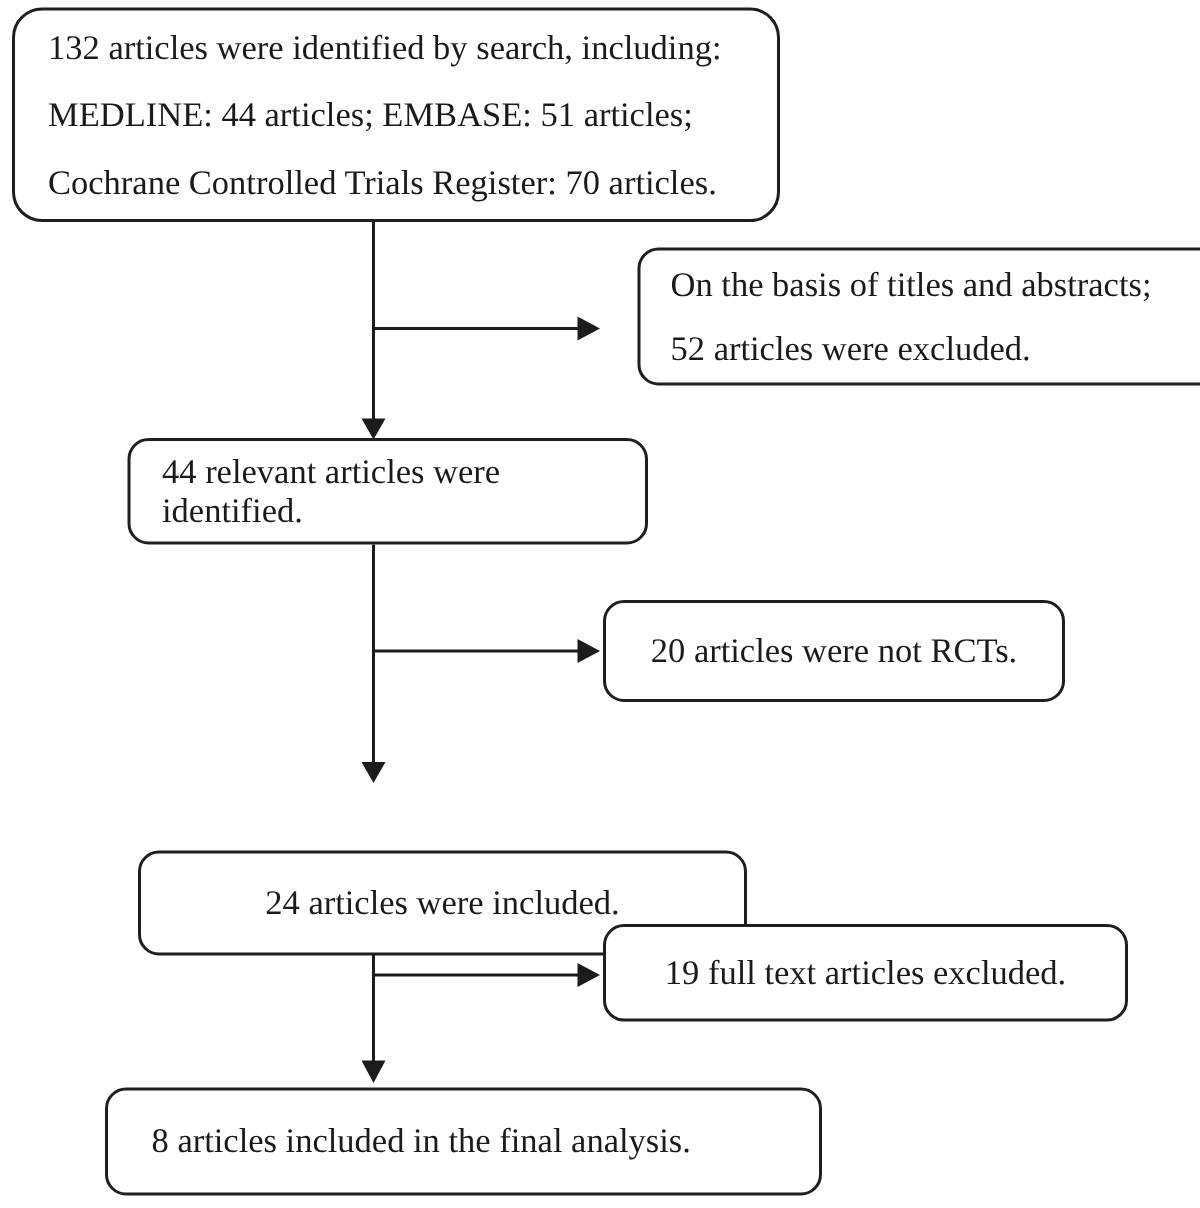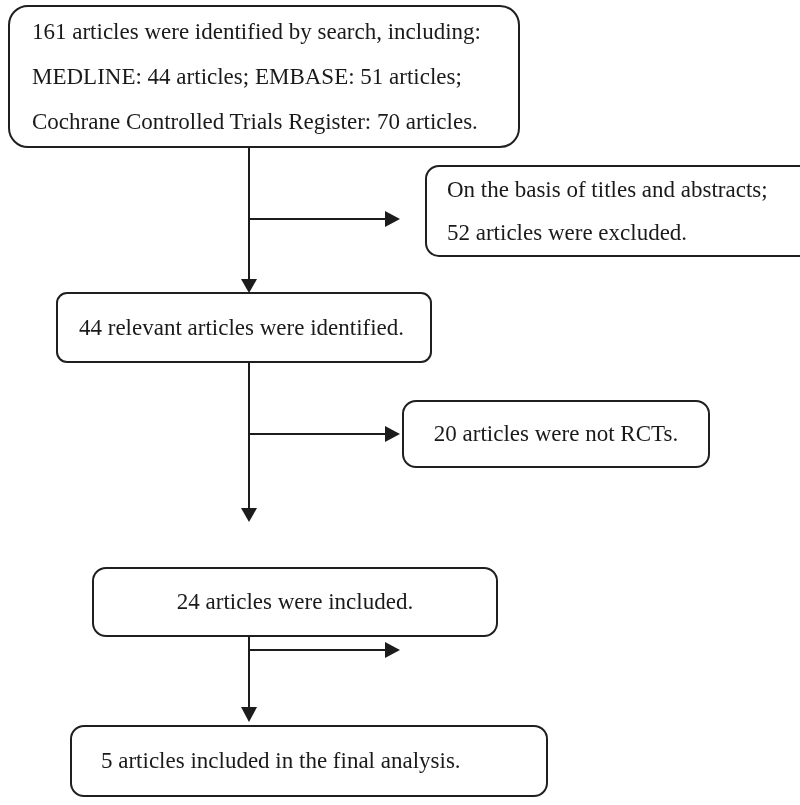--- a/index.html
+++ b/index.html
@@ -45,23 +45,22 @@
   }
   .box-identified .line { line-height: 45px; }
   
   .box-excluded-titles {
     left: 425px; top: 165px; width: 390px; height: 92px;
     padding: 0 12px 0 20px;
   }
   .box-excluded-titles .line { line-height: 43px; }
   
   .box-relevant {
-    left: 56px; top: 292px; width: 376px; height: 71px;
+    left: 85px; top: 292px; width: 347px; height: 71px;
     padding: 0 14px 0 21px;
-    border-radius: 11px;
   }
   
   .box-not-rcts {
     left: 402px; top: 400px; width: 308px; height: 68px;
     text-align: center;
     padding: 0 8px;
   }
   
   .box-included {
     left: 92px; top: 523px; width: 406px; height: 70px;
@@ -110,21 +109,21 @@
     <polygon points="385,426 385,442 400,434"></polygon>
 
     <path d="M249 593 V709"></path>
     <polygon points="241,707 257,707 249,722"></polygon>
 
     <path d="M249 650 H386"></path>
     <polygon points="385,642 385,658 400,650"></polygon>
   </svg>
 
   <div class="flow-box box-identified">
-    <span class="line">161 articles were identified by search, including:</span>
+    <span class="line">132 articles were identified by search, including:</span>
     <span class="line">MEDLINE: 44 articles; EMBASE: 51 articles;</span>
     <span class="line">Cochrane Controlled Trials Register: 70 articles.</span>
   </div>
 
   <div class="flow-box box-excluded-titles">
     <span class="line">On the basis of titles and abstracts;</span>
     <span class="line">52 articles were excluded.</span>
   </div>
 
   <div class="flow-box box-relevant">
@@ -132,18 +131,21 @@
   </div>
 
   <div class="flow-box box-not-rcts">
     <span class="line">20 articles were not RCTs.</span>
   </div>
 
   <div class="flow-box box-included">
     <span class="line">24 articles were included.</span>
   </div>
 
+  <div class="flow-box box-fulltext-excluded">
+    <span class="line">19 full text articles excluded.</span>
+  </div>
 
   <div class="flow-box box-final">
-    <span class="line">5 articles included in the final analysis.</span>
+    <span class="line">8 articles included in the final analysis.</span>
   </div>
 
 </div>
 
 </body></html>

